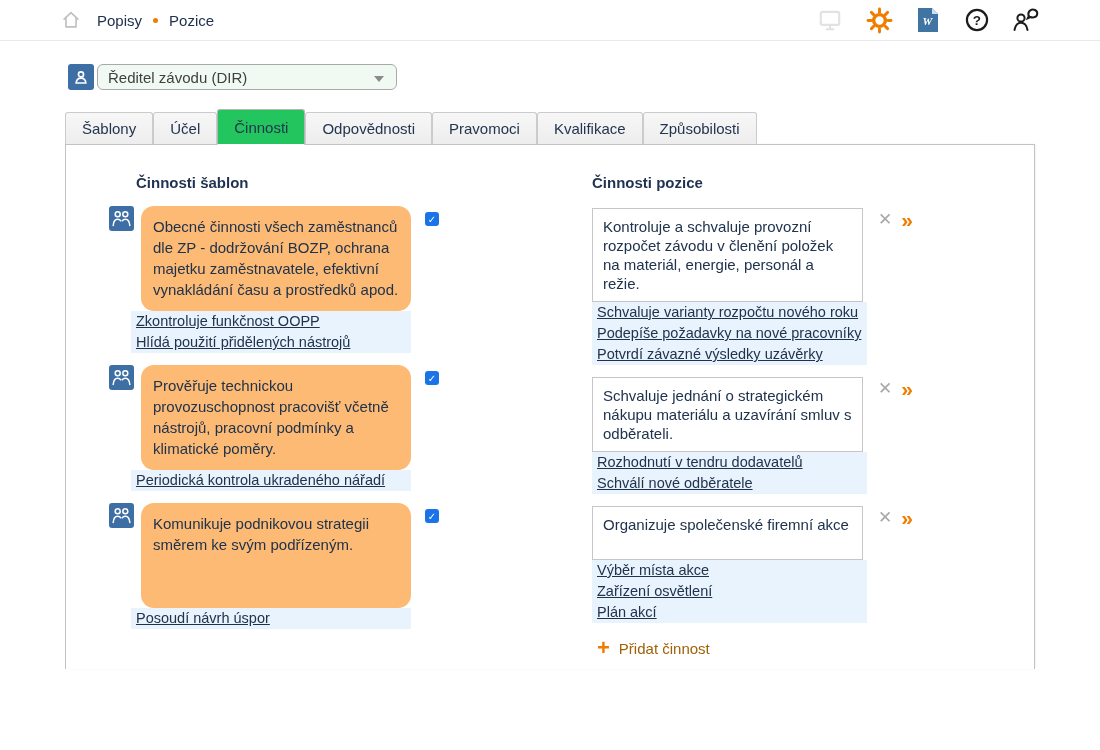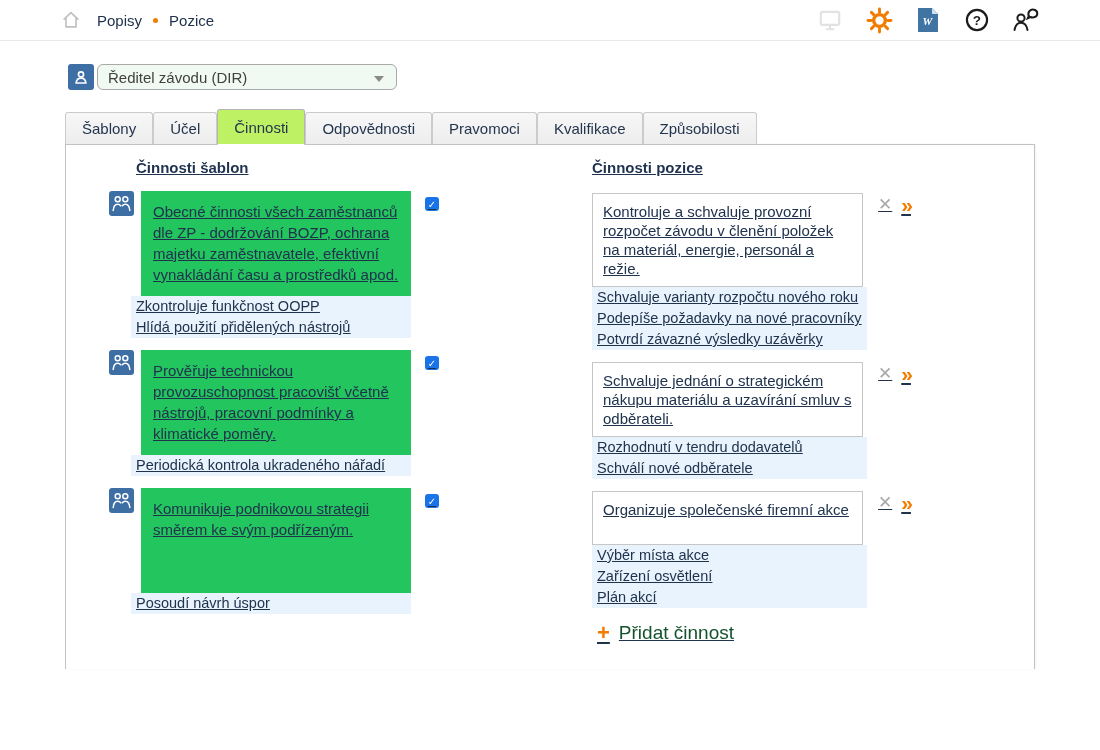--- a/index.html
+++ b/index.html
@@ -33,40 +33,40 @@
     border-left:5px solid transparent;border-right:5px solid transparent;border-top:6px solid #8a8a8a;
   }
   
   .tabs{display:flex;align-items:flex-end;margin:18px 0 0 65px;height:36px;position:relative;z-index:2;}
   .tab{
     height:32px;box-sizing:border-box;padding:0 16px;display:flex;align-items:center;
     background:linear-gradient(#f7f7f7,#ededed);border:1px solid #cbcbcb;border-bottom:none;
     border-radius:3px 3px 0 0;font-size:15px;color:#24364f;cursor:pointer;white-space:nowrap;
   }
   .tab.active{
-    height:36px;background:#bef264;border:1px solid #b5b5b5;border-bottom:1px solid #fff;
+    height:36px;background:#22c55e;border:1px solid #b5b5b5;border-bottom:1px solid #fff;
     margin-bottom:-1px;cursor:default;
   }
   
   .panel{
     margin-left:65px;width:970px;height:525px;box-sizing:border-box;
     border:1px solid #c2c2c2;border-bottom:none;background:#fff;overflow:hidden;
     position:relative;z-index:1;box-shadow:1px 0 2px rgba(0,0,0,0.05);
   }
-  .panel-inner{display:flex;padding:14px 0 0 43px;text-decoration:underline;}
+  .panel-inner{display:flex;padding:29px 0 0 43px;}
   .col-title{font-size:15px;font-weight:bold;color:#1f3250;margin:0 0 15px 0;}
   
   .tcol{width:373px;flex:none;}
   .tcol .col-title{margin-left:27px;}
   .tgroup{display:flex;margin-bottom:12px;}
   .tg-icon{width:25px;height:25px;flex:none;margin-right:7px;}
   .tg-main{width:270px;flex:none;}
   .tg-text{
-    box-sizing:border-box;width:270px;height:105px;background:#22c55e;
-    padding:10px 12px;font-size:15px;line-height:21px;color:#20334d;
+    box-sizing:border-box;width:270px;height:105px;background:#fdba74;
+    padding:10px 12px;font-size:15px;line-height:21px;color:#20334d;border-radius:13px;
   }
   .linkrow{
     box-sizing:border-box;height:21px;line-height:21px;background:#e9f3fd;
     padding-left:5px;font-size:14.5px;white-space:nowrap;overflow:hidden;
   }
   .tg-main .linkrow{margin-left:-10px;width:280px;}
   .tg-main .linkrow:first-of-type{margin-top:8px;}
   .linkrow a{color:#20334d;text-decoration:underline;cursor:pointer;}
   .tg-check{flex:none;margin-left:14px;margin-top:6px;}
   .checkbox{
@@ -82,21 +82,21 @@
     box-sizing:border-box;width:271px;min-height:54px;border:1px solid #c6c6c6;background:#fff;
     padding:8px 10px;font-size:15px;line-height:19px;color:#20334d;cursor:text;
   }
   .pos-actions{margin-left:15px;display:flex;gap:9px;align-items:flex-start;padding-top:3px;}
   .x-icon{color:#a9a9a9;font-size:17px;line-height:1;cursor:pointer;}
   .mv-icon{color:#f07d00;font-size:21px;font-weight:bold;line-height:0.85;cursor:pointer;letter-spacing:-2px;}
   .pcol .linkrow{width:275px;}
   .pos-item .linkrow:first-of-type{margin-top:9px;}
   .addrow{display:flex;align-items:center;gap:9px;margin:14px 0 0 5px;cursor:pointer;}
   .plus{color:#f07d00;font-size:22px;font-weight:bold;line-height:1;}
-  .add-label{color:#14532d;font-size:19px;}
+  .add-label{color:#a16207;font-size:15px;}
 </style>
 </head>
 <body>
 
 <div class="topbar">
   <div class="crumbs">
     <span class="home-ic">
       <svg width="22" height="22" viewBox="0 0 24 24" fill="none" stroke="#c0c0c0" stroke-width="1.8" stroke-linecap="round" stroke-linejoin="round">
         <path d="M4.5 11 L12 4 L19.5 11"></path>
         <path d="M6.5 9.5 V19.5 H17.5 V9.5"></path>

